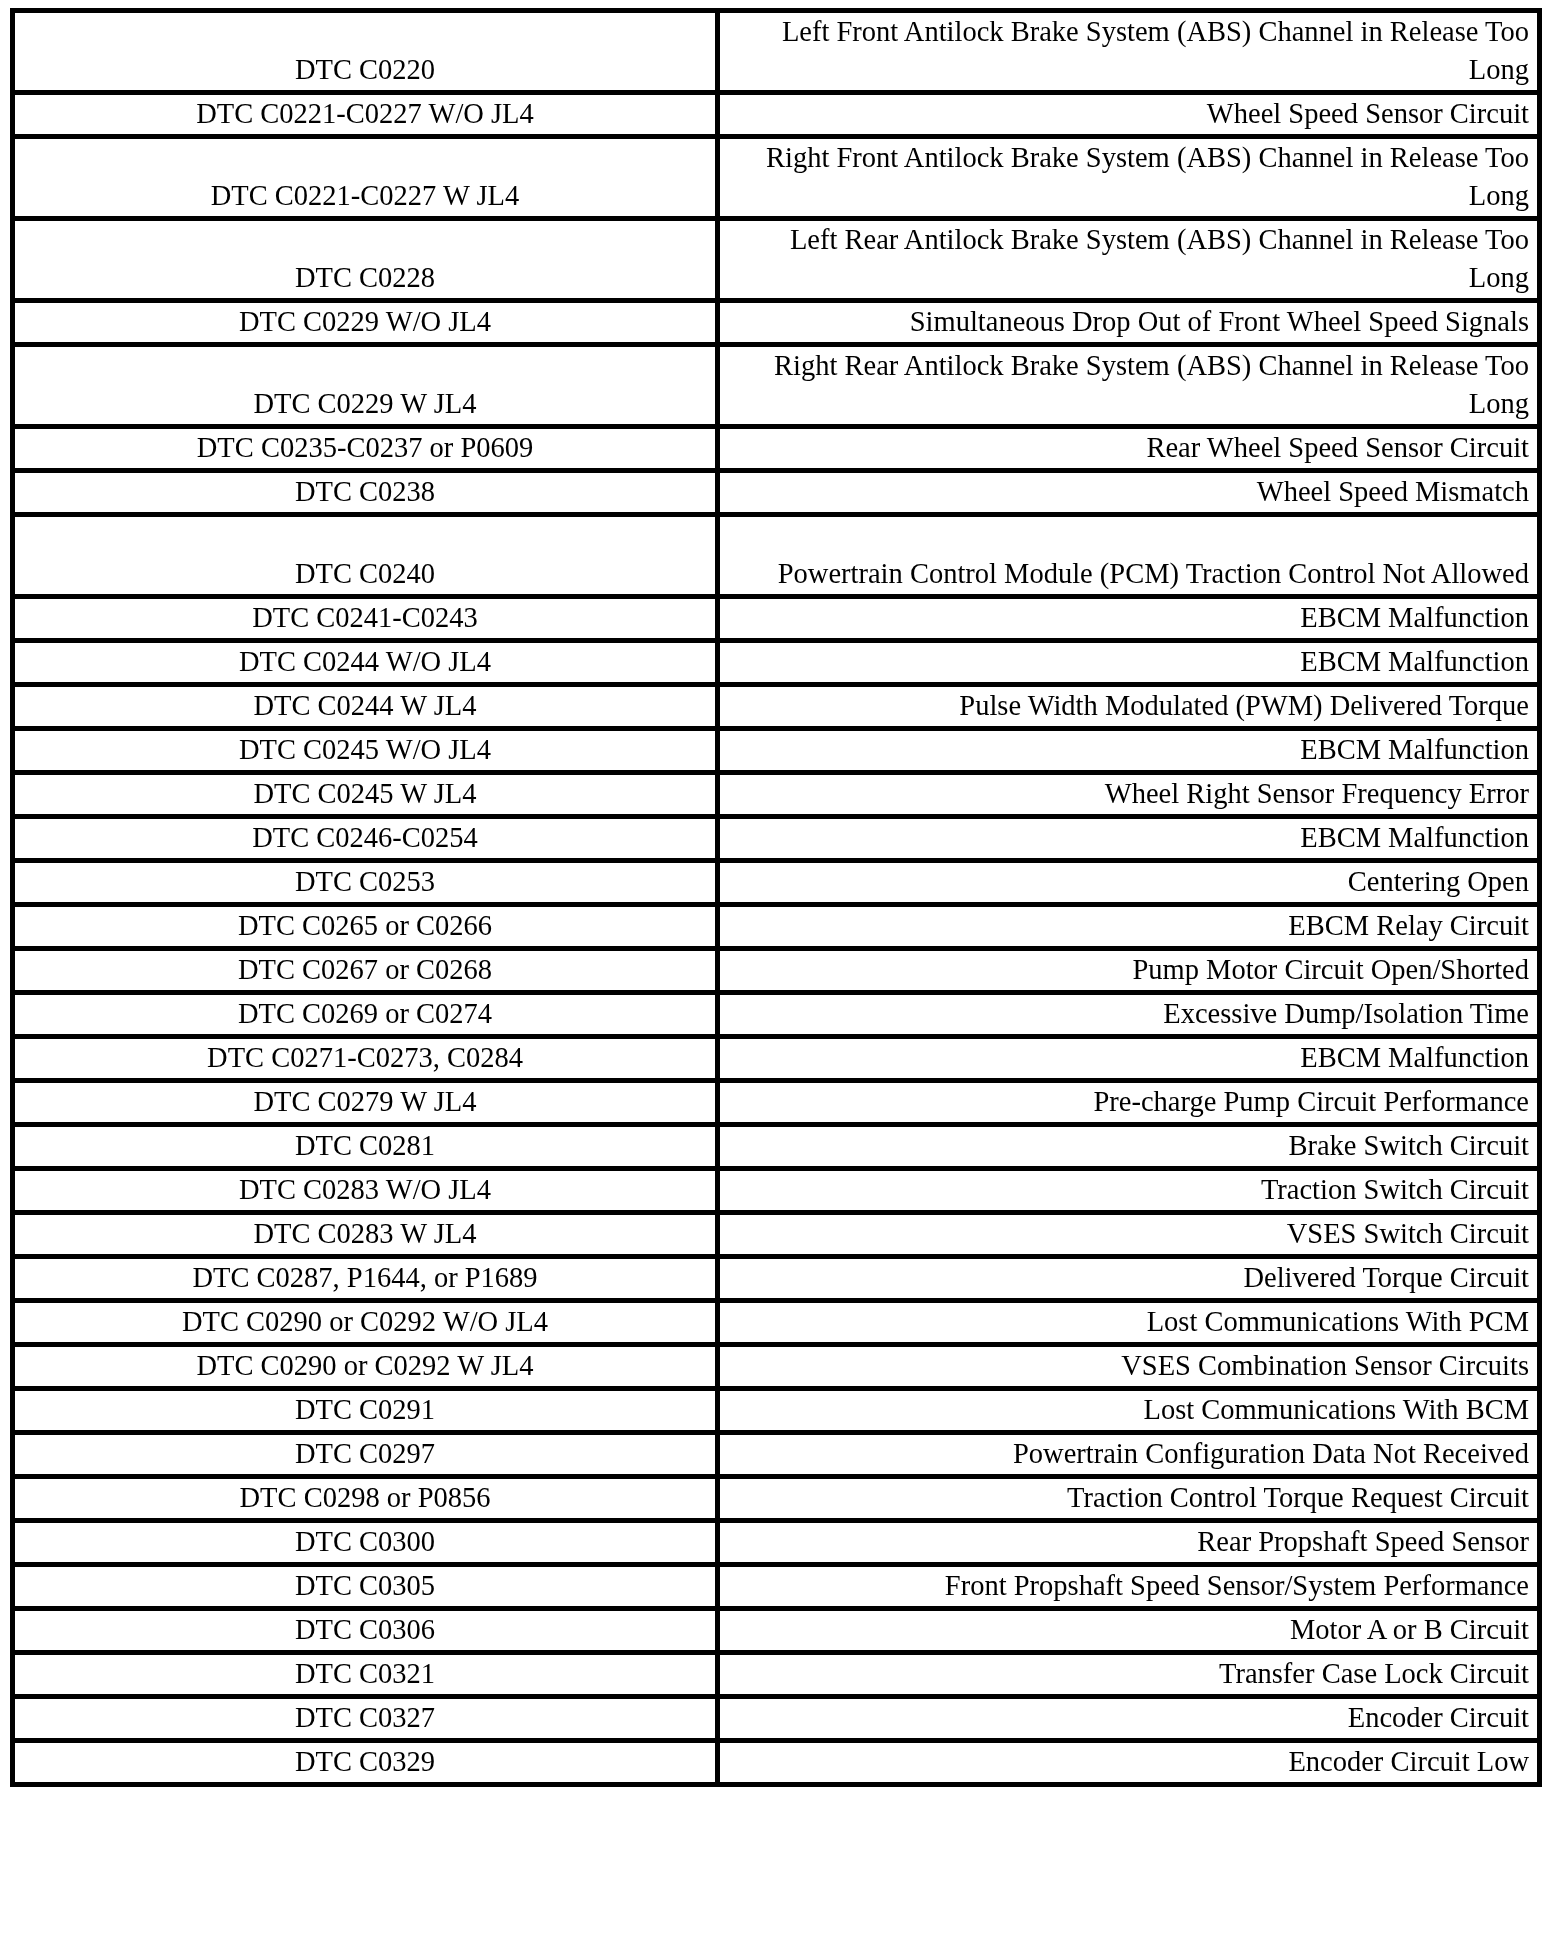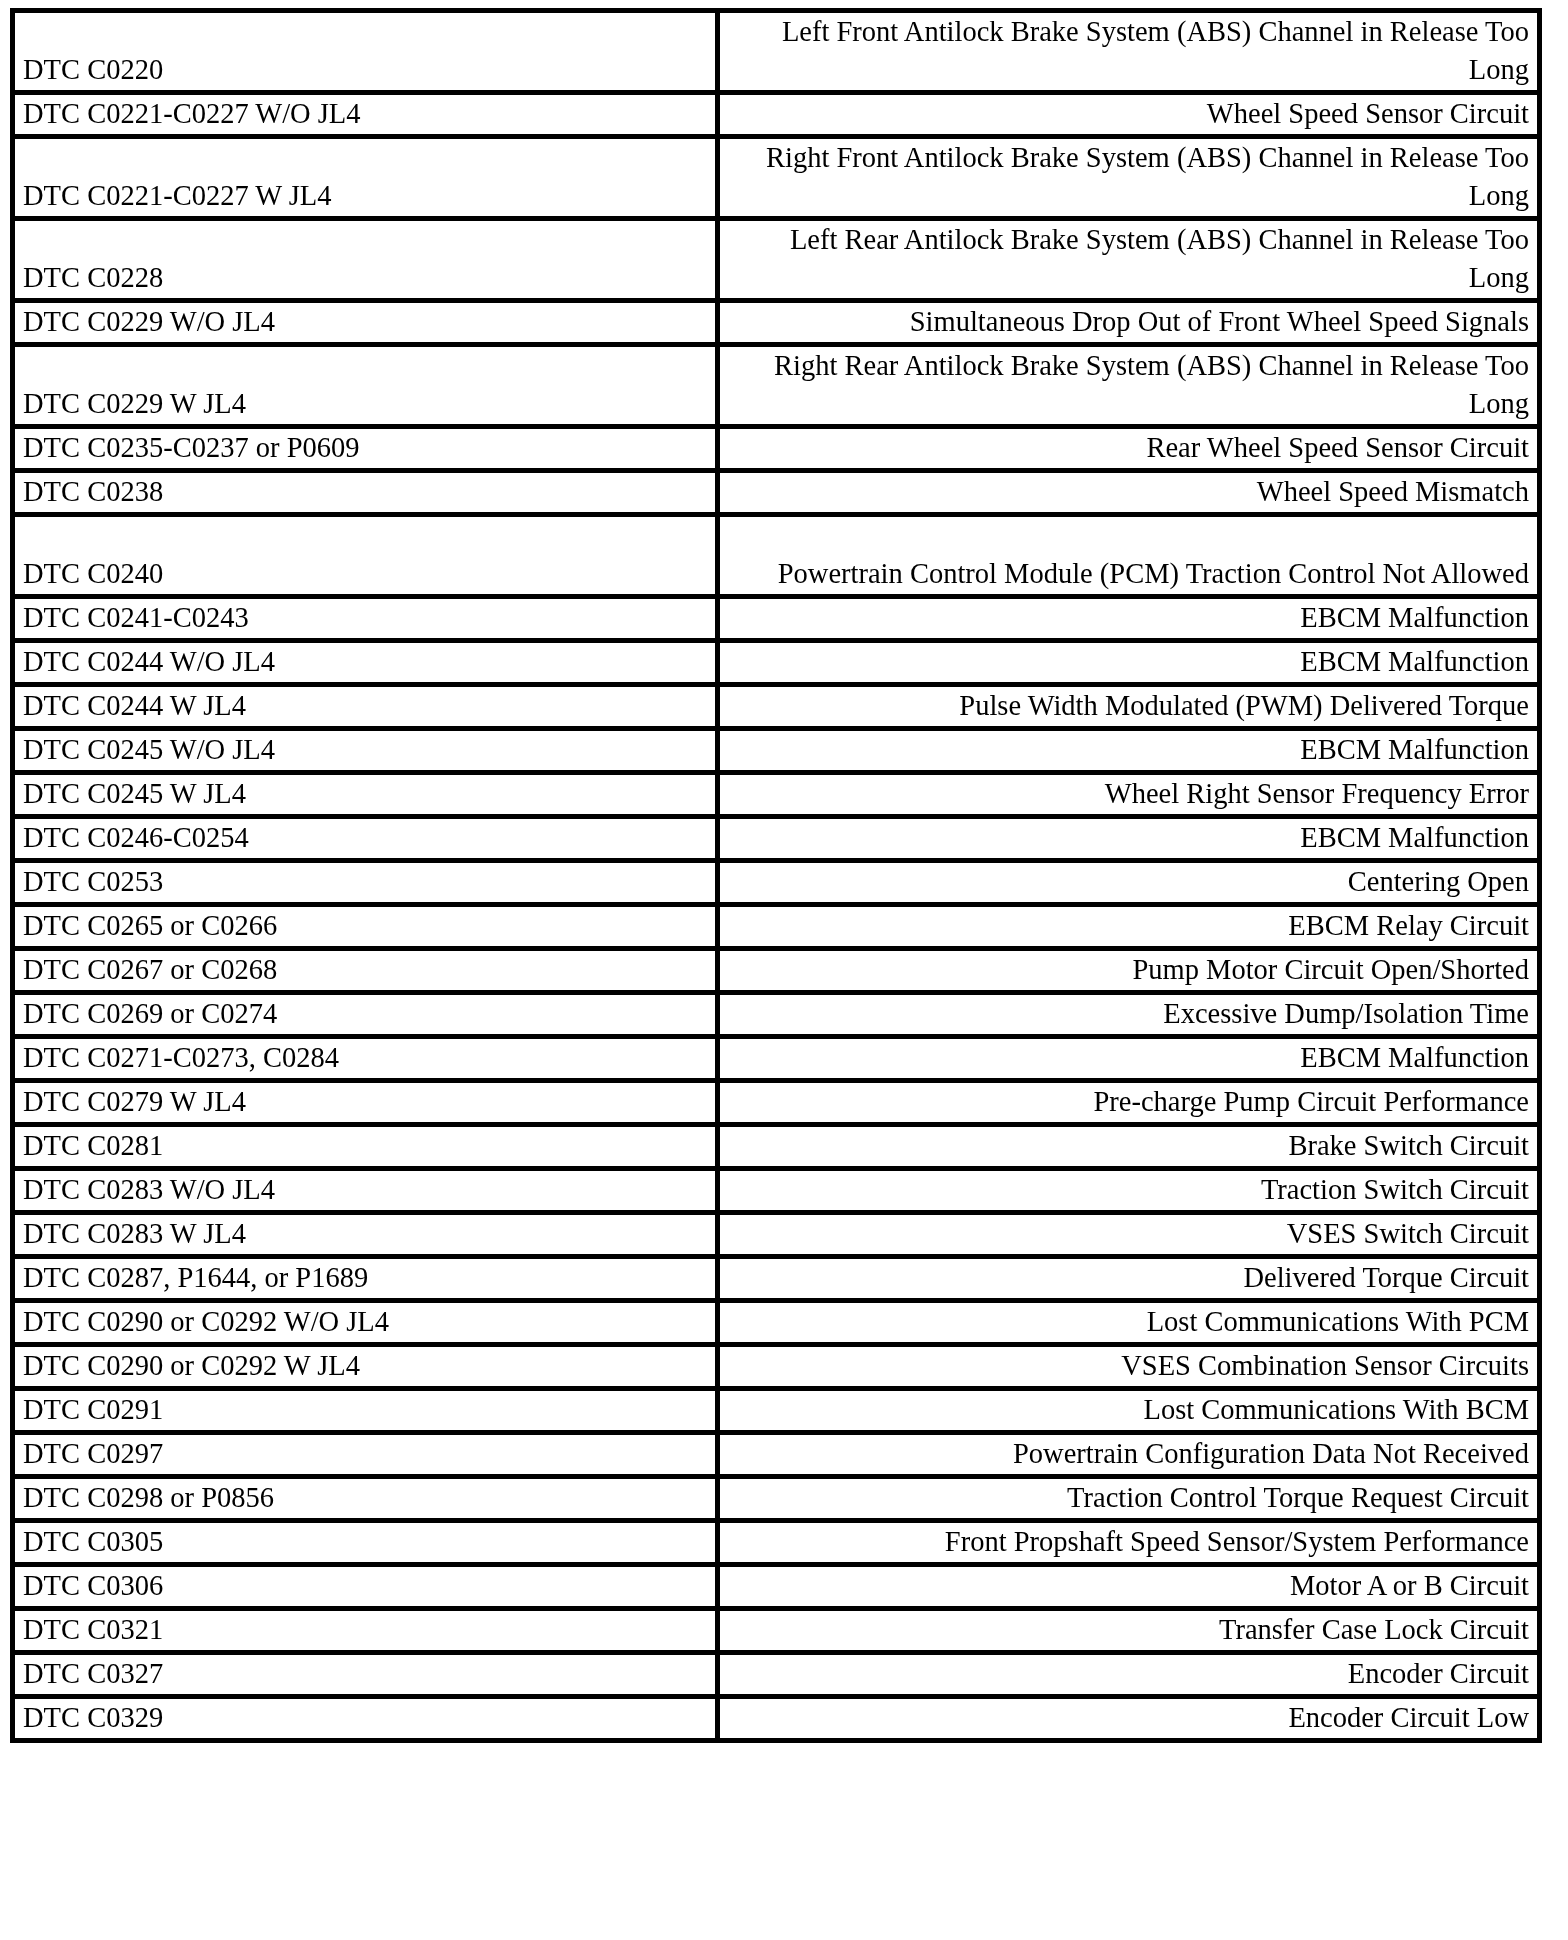--- a/index.html
+++ b/index.html
@@ -19,21 +19,21 @@
   #dtc-table col.c1 { width: 705px; }
   #dtc-table col.c2 { width: 822px; }
   #dtc-table td {
     border: 5px solid #000000;
     padding: 0 8px 1px 8px;
     line-height: 38px;
     height: 38px;
     vertical-align: bottom;
     overflow: hidden;
   }
-  #dtc-table td.code { text-align: left; white-space: nowrap; }
+  #dtc-table td.code { text-align: center; white-space: nowrap; }
   #dtc-table td.desc { text-align: right; }
   #dtc-table tr.two-line td { height: 76px; }
 </style>
 </head>
 <body>
 
 <table id="dtc-table">
   <colgroup>
     <col class="c1">
     <col class="c2">
@@ -183,20 +183,24 @@
   <tr>
     <td class="code">DTC C0297</td>
     <td class="desc">Powertrain Configuration Data Not Received</td>
   </tr>
 
   <tr>
     <td class="code">DTC C0298 or P0856</td>
     <td class="desc">Traction Control Torque Request Circuit</td>
   </tr>
 
+  <tr>
+    <td class="code">DTC C0300</td>
+    <td class="desc">Rear Propshaft Speed Sensor</td>
+  </tr>
 
   <tr>
     <td class="code">DTC C0305</td>
     <td class="desc">Front Propshaft Speed Sensor/System Performance</td>
   </tr>
 
   <tr>
     <td class="code">DTC C0306</td>
     <td class="desc">Motor A or B Circuit</td>
   </tr>

